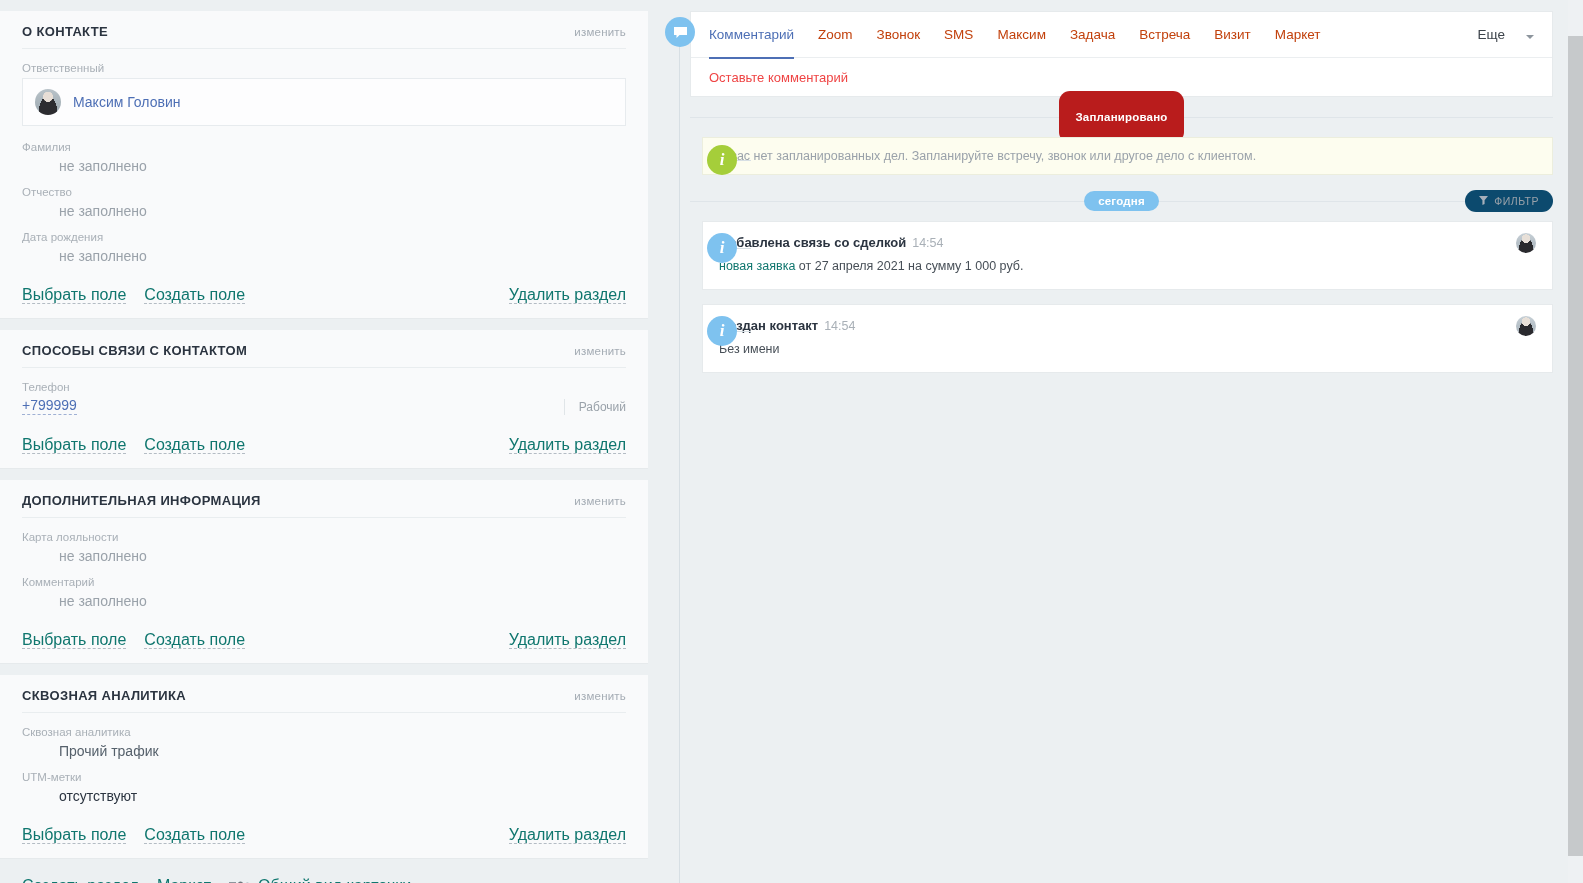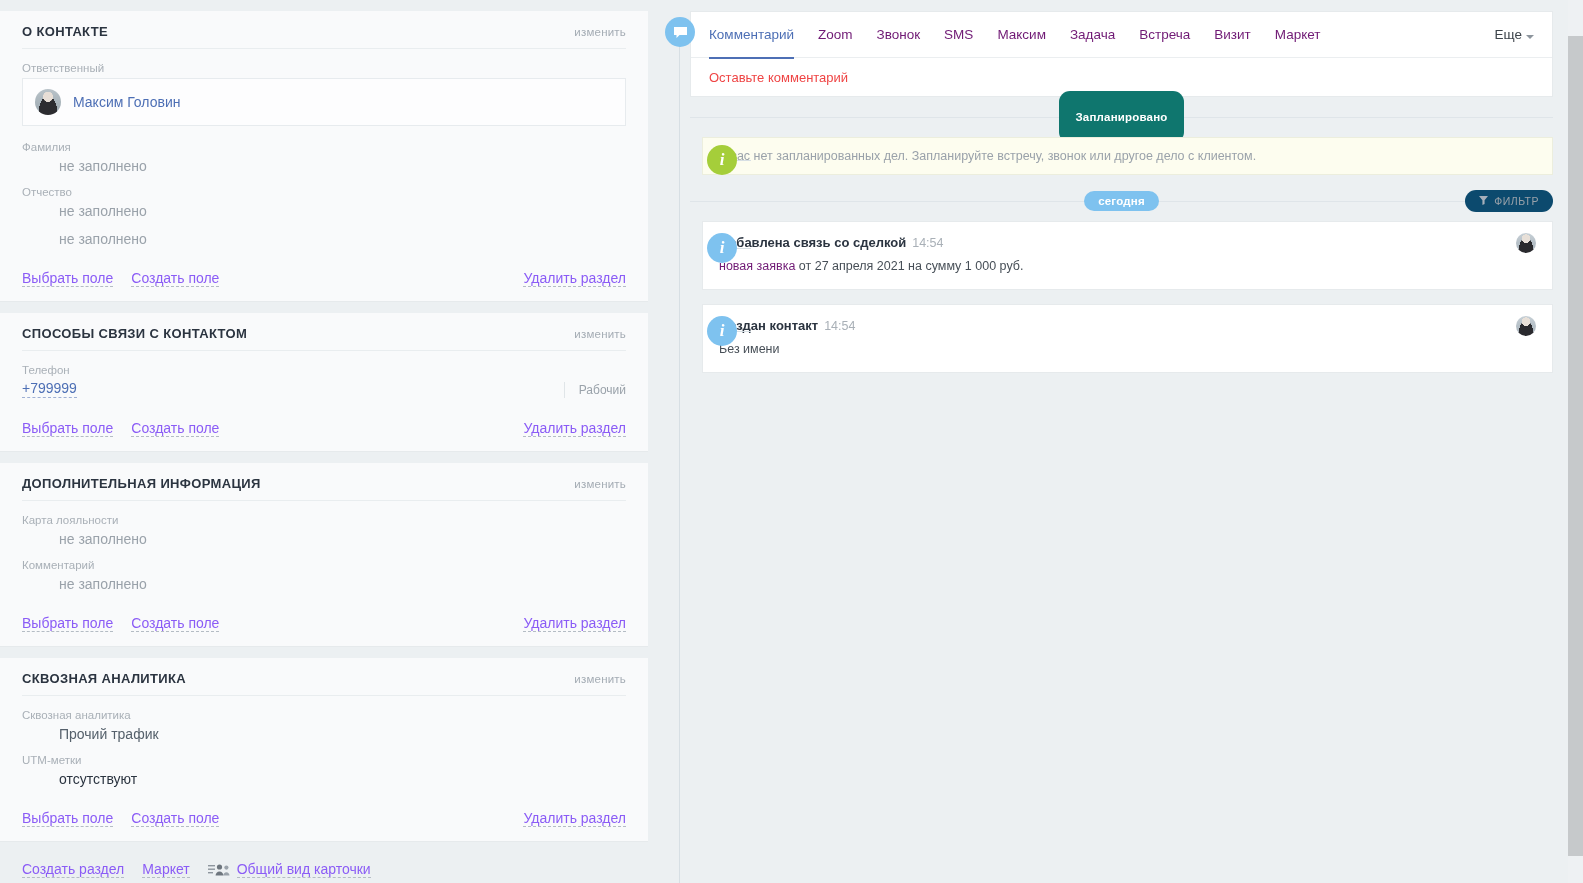--- a/index.html
+++ b/index.html
@@ -115,22 +115,22 @@
   }
 
   .card-foot {
     display: flex;
     align-items: center;
     justify-content: space-between;
     padding: 8px 0 14px 0;
   }
   .foot-left { display: flex; gap: 18px; }
   .dashed-link {
-    font-size: 14px;
-    color: #8b5cf6;
+    font-size: 16px;
+    color: #0f766e;
     border-bottom: 1px dashed #b4bcc4;
     line-height: 16px;
     cursor: pointer;
   }
 
   .panel-foot {
     display: flex;
     align-items: center;
     gap: 18px;
     padding: 8px 22px 0 22px;
@@ -193,40 +193,40 @@
   }
   .tabs {
     display: flex;
     align-items: center;
     height: 46px;
     padding: 0 18px;
     border-bottom: 1px solid #ebeef0;
   }
   .tab {
     font-size: 13.5px;
-    color: #701a75;
+    color: #c2410c;
     padding: 0 12px;
     height: 46px;
     line-height: 46px;
     cursor: pointer;
     position: relative;
   }
   .tab:first-child { padding-left: 0; }
   .tab.active { color: #4d6fb5; }
   .tab.active::after {
     content: "";
     position: absolute;
     left: 0; right: 12px; bottom: -1px;
     height: 2px; background: #4d6fb5;
   }
   .tabs-spacer { flex: 1; }
   .more-tab {
     font-size: 13.5px;
     color: #3d444b;
-    display: flex; align-items: center; gap: 4px;
+    display: flex; align-items: center; gap: 21px;
     cursor: pointer;
   }
   .caret-down {
     width: 0; height: 0;
     border-left: 4px solid transparent;
     border-right: 4px solid transparent;
     border-top: 4px solid #8d959d;
     margin-top: 5px;
   }
   .composer-input {
@@ -255,21 +255,21 @@
   .sep-badge {
     position: relative;
     z-index: 2;
     border-radius: 11px;
     color: #fff;
     font-size: 11.5px;
     font-weight: bold;
     padding: 4px 14px;
     letter-spacing: .2px;
   }
-  .sep-badge.green { background: #0f766e; padding: 20px 16px; }
+  .sep-badge.green { background: #b91c1c; padding: 20px 16px; }
   .sep-badge.blue  { background: #7ec2ef; }
 
   .filter-btn {
     position: absolute;
     right: 0; top: 50%;
     transform: translateY(-50%);
     z-index: 3;
     background: #0c4a6e;
     border-radius: 13px;
     padding: 5px 14px;
@@ -306,21 +306,21 @@
     color: #2b3440;
     margin-bottom: 8px;
   }
   .feed-time {
     font-weight: normal;
     color: #a9b0b7;
     margin-left: 6px;
     font-size: 12.5px;
   }
   .feed-text { font-size: 12.5px; color: #474f57; line-height: 17px; }
-  .feed-text a { color: #701a75; text-decoration: none; cursor: pointer; text-align: center; }
+  .feed-text a { color: #0f766e; text-decoration: none; cursor: pointer; text-align: center; }
   .feed-avatar {
     width: 20px; height: 20px;
     border-radius: 50%;
     flex: 0 0 20px;
     margin-top: -2px;
     background-image:
       radial-gradient(circle at 50% 28%, #e8e0d8 0 24%, transparent 25%),
       radial-gradient(ellipse at 50% 105%, #2a2a2e 0 55%, transparent 56%),
       linear-gradient(#c7d0d6, #a5b0b8);
   }
@@ -365,20 +365,21 @@
         </div>
         <div class="field">
           <div class="field-label">Фамилия</div>
           <div class="field-value">не заполнено</div>
         </div>
         <div class="field">
           <div class="field-label">Отчество</div>
           <div class="field-value">не заполнено</div>
         </div>
         <div class="field">
+          <div class="field-label">Дата рождения</div>
           <div class="field-value">не заполнено</div>
         </div>
       </div>
       <div class="card-foot">
         <div class="foot-left">
           <span class="dashed-link">Выбрать поле</span>
           <span class="dashed-link">Создать поле</span>
         </div>
         <span class="dashed-link">Удалить раздел</span>
       </div>

